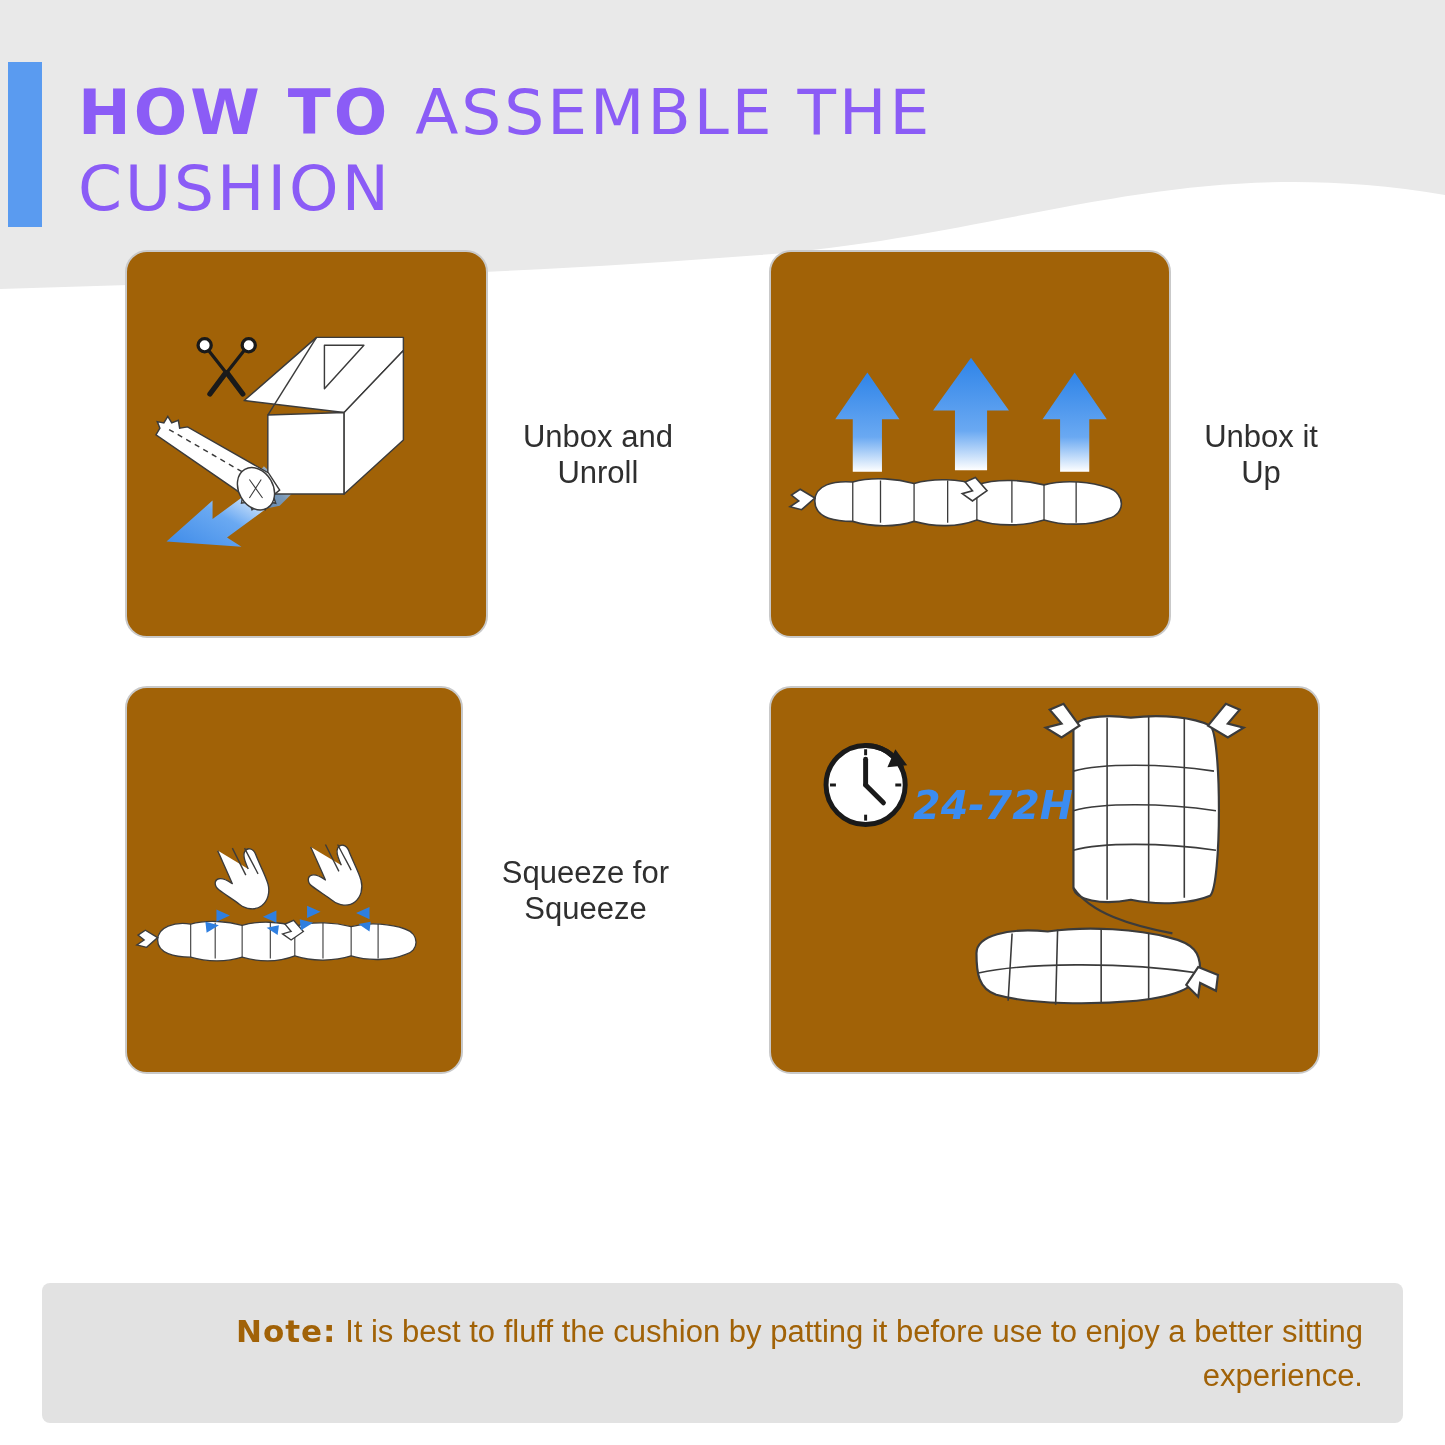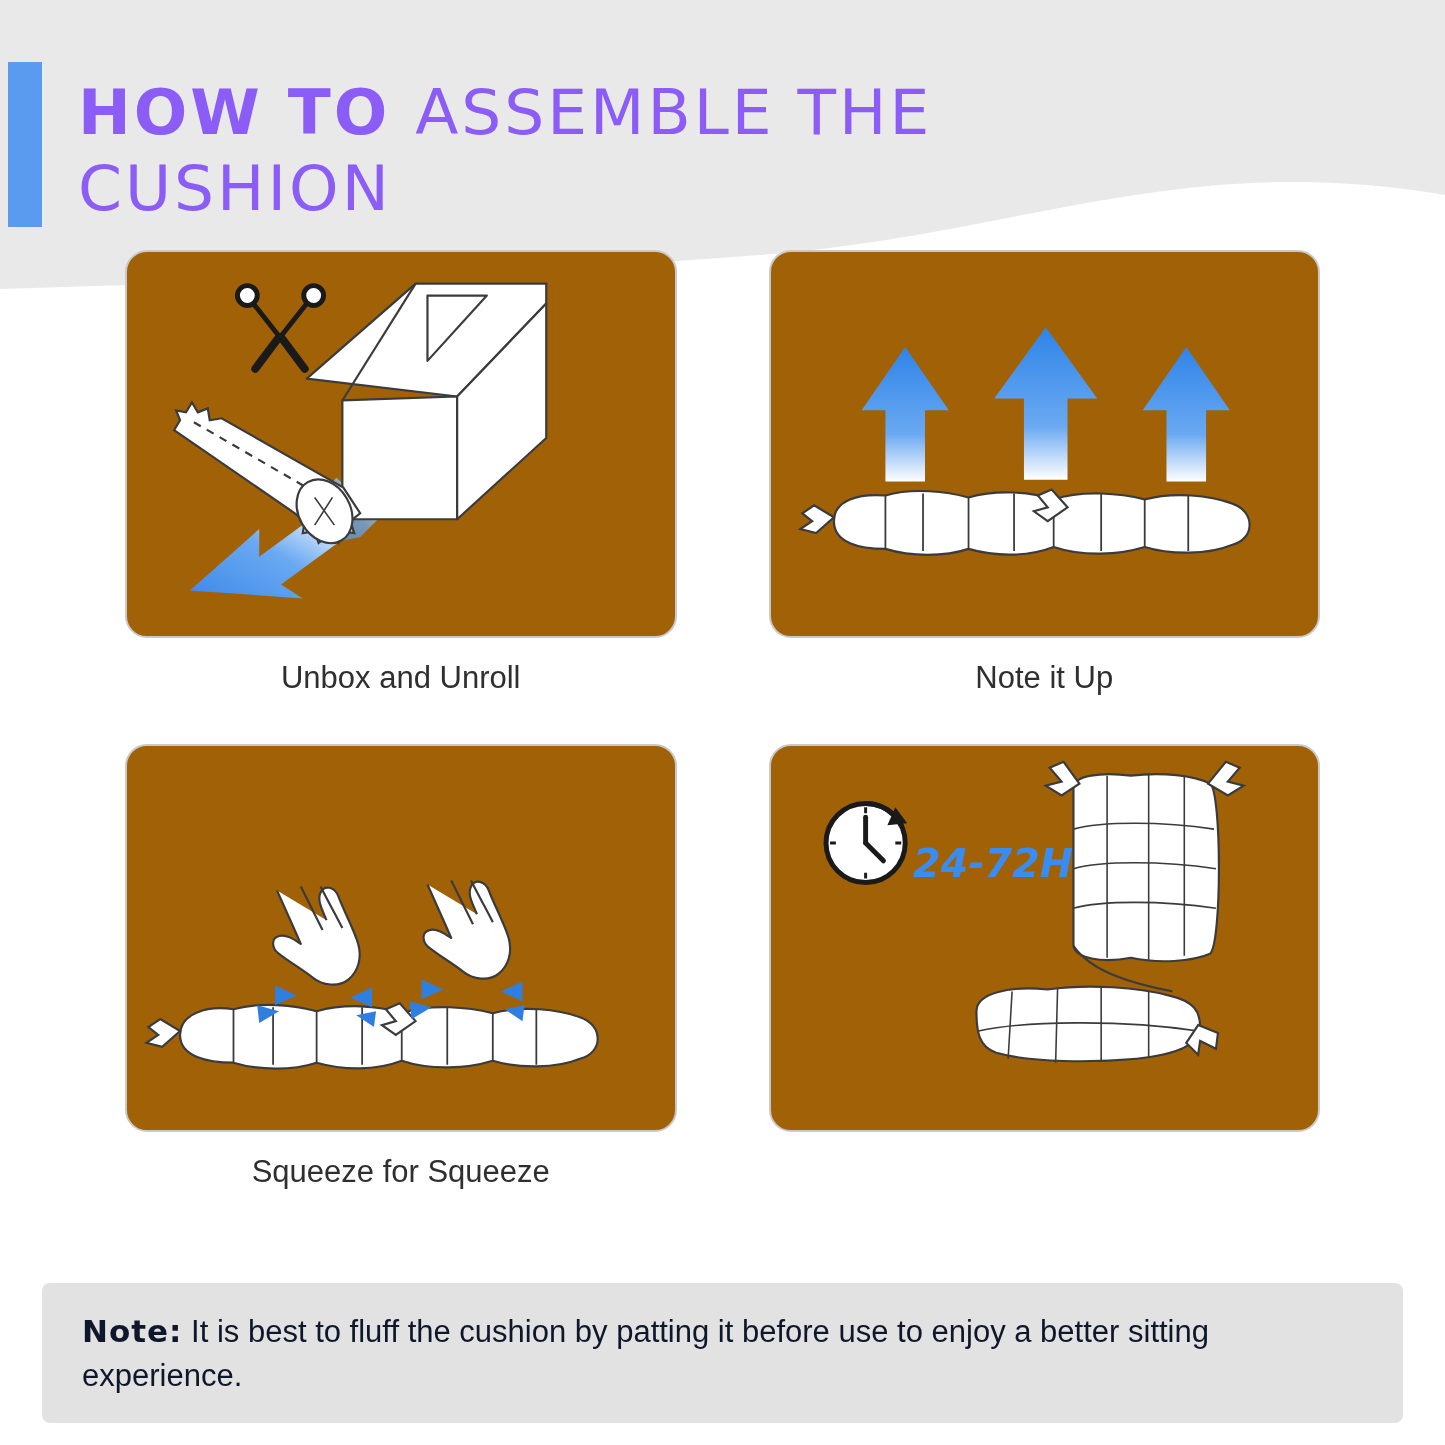--- a/index.html
+++ b/index.html
@@ -58,21 +58,21 @@
     width: 1445px;
     z-index: 2;
     display: grid;
     grid-template-columns: 1fr 1fr;
     grid-template-rows: auto auto;
     column-gap: 92px;
     row-gap: 48px;
     padding: 0 125px;
     box-sizing: border-box;
   }
-  .step { display: flex; flex-direction: column; align-items: center; }
+  .step { display: flex; flex-direction: row; align-items: center; gap: 31px; }
   .panel {
     width: 100%;
     height: 388px;
     border: 2px solid #c9c9c9;
     border-radius: 22px;
     background: #a16207;
     box-sizing: border-box;
     position: relative;
     overflow: hidden;
   }
@@ -94,24 +94,24 @@
     background: #e2e2e2;
     border-radius: 8px;
     display: flex;
     align-items: center;
     justify-content: center;
     box-sizing: border-box;
     padding: 0 40px;
     z-index: 2;
   }
   .note-inner {
-    text-align: left;
+    text-align: right;
     font-size: 31px;
     line-height: 44px;
-    color: #0f172a;
+    color: #a16207;
     font-family: "Liberation Sans", sans-serif;
   }
   .note-label {
     font-weight: 700;
     letter-spacing: 1px;
     font-family: "DejaVu Sans", sans-serif;
   }
   svg { display: block; }
 </style>
 </head>
@@ -205,21 +205,21 @@
                    C312,240 350,244 374,250 C404,242 440,246 462,254 C486,262 486,290 462,296
                    C438,306 400,306 374,298 C348,306 312,308 282,298 C256,308 224,308 196,300
                    C172,308 138,308 112,300 C86,300 60,294 60,272 Z"></path>
           <path d="M112,246 L112,300 M150,244 L150,302 M196,248 L196,300 M242,244 L242,302
                    M282,250 L282,298 M330,244 L330,302 M374,250 L374,298 M418,246 L418,302" stroke-width="1.8"></path>
           <path d="M60,268 L40,256 L28,264 L38,272 L26,280 L42,284 Z"></path>
           <path d="M296,258 L280,240 L266,246 L276,258 L262,262 L276,272 Z"></path>
         </g>
       </svg>
     </div>
-    <div class="caption">Note it Up</div>
+    <div class="caption">Unbox it Up</div>
   </div>
 
   <div class="step">
     <div class="panel">
       <svg width="100%" height="100%" viewBox="0 0 546 388">
 
         <g fill="#fff" stroke="#3b3b3b" stroke-width="2.2">
           <path d="M50,292 C50,270 78,262 104,266 C132,258 166,262 188,268 C216,260 250,262 274,270
                    C304,260 342,264 366,270 C396,262 432,266 454,274 C478,282 478,310 454,316
                    C430,326 392,326 366,318 C340,326 304,328 274,318 C248,328 216,328 188,320

